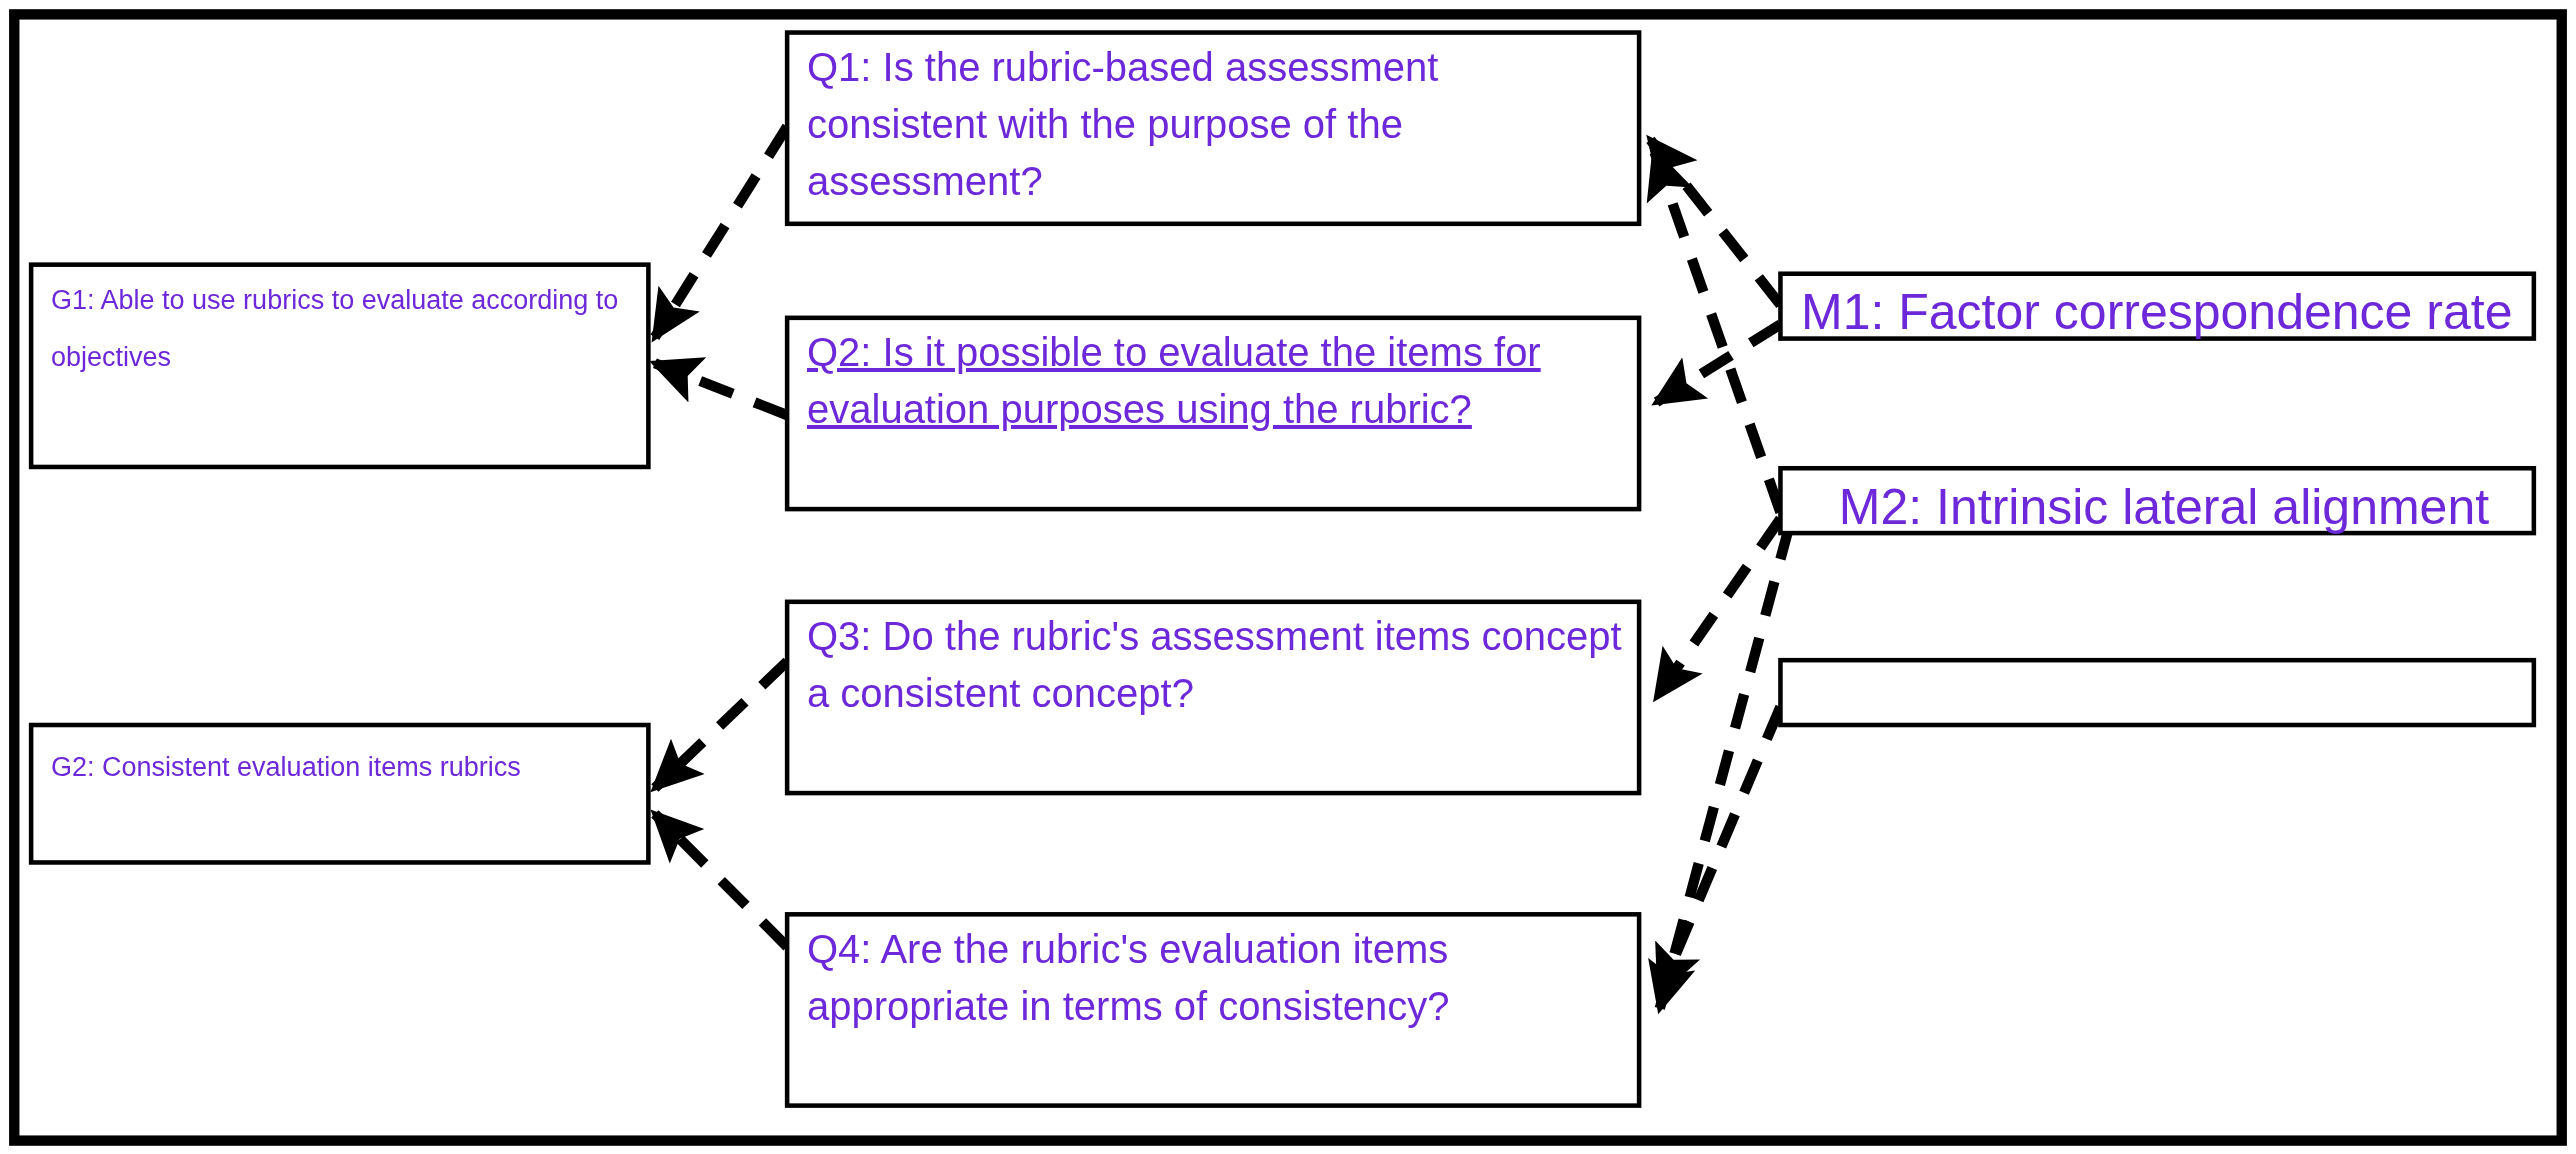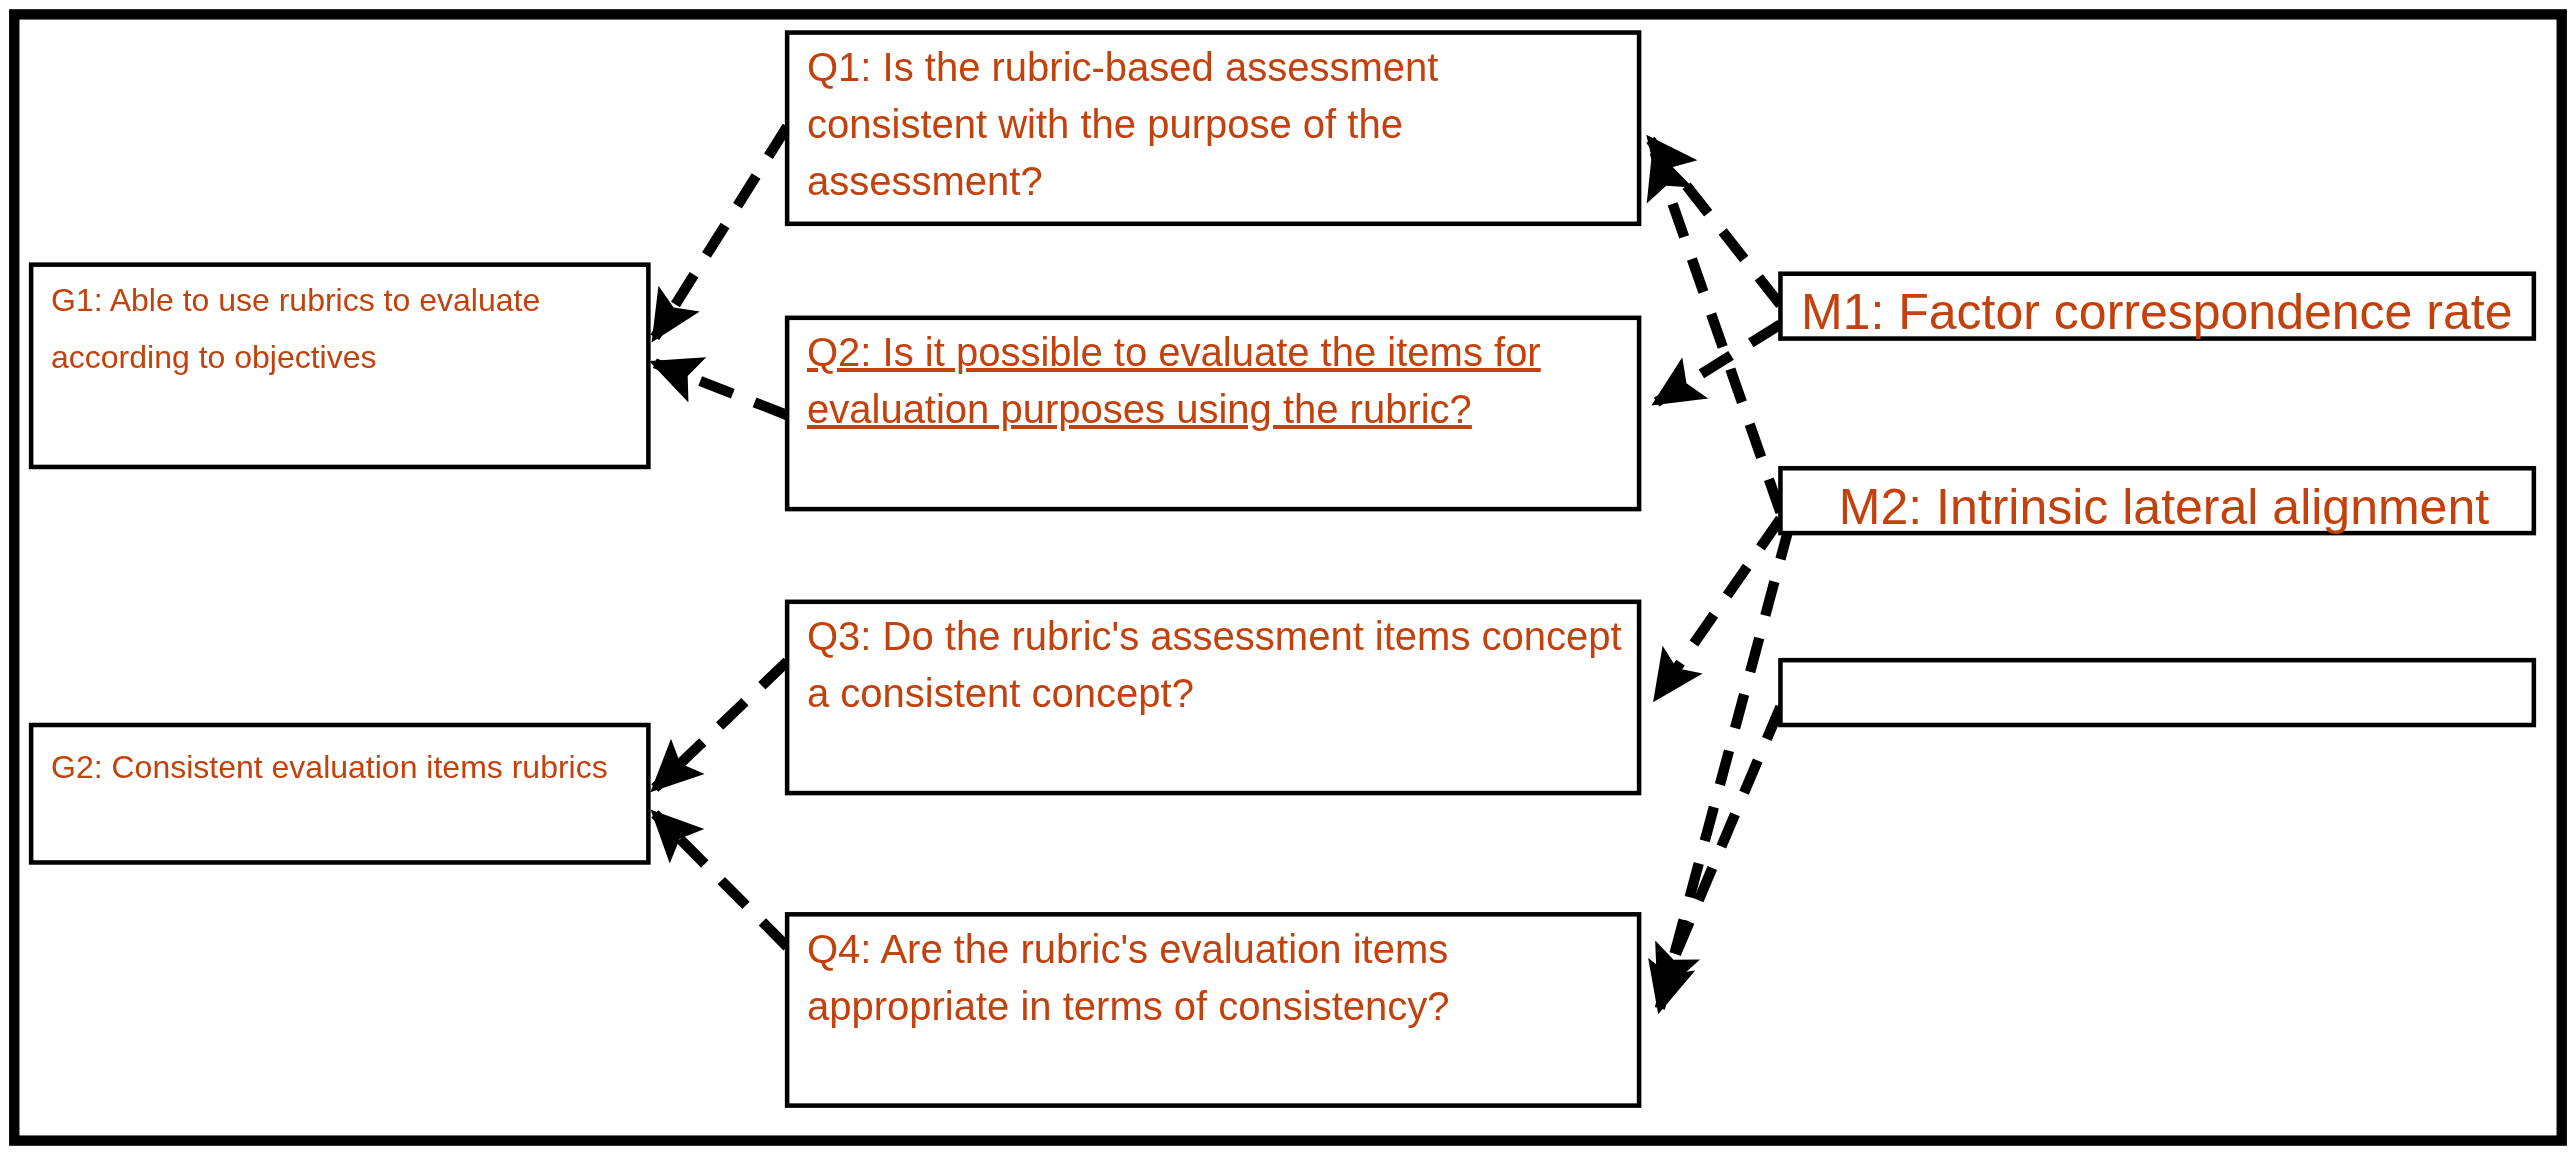--- a/index.html
+++ b/index.html
@@ -38,29 +38,29 @@
   }
   .edge-line {
     fill: none;
     stroke: #000000;
     stroke-width: 16;
     stroke-dasharray: 54 36;
     stroke-linecap: butt;
   }
   .node-text {
     position: absolute;
-    color: #c2410c;
+    color: #6d28d9;
     font-family: "Liberation Sans", sans-serif;
     font-size: 40px;
     line-height: 57px;
     white-space: pre-line;
     box-sizing: border-box;
     pointer-events: none;
   }
-  .goal-text   { font-size: 32px; }
+  .goal-text   { font-size: 27px; }
   .question-text { font-size: 40px; }
   .metric-text { font-size: 50px; }
 </style>
 </head>
 <body>
 
 <div id="diagram-root">
 
   <svg id="gqm-svg" viewBox="0 0 3973 1781" xmlns="http://www.w3.org/2000/svg">
     <defs>

